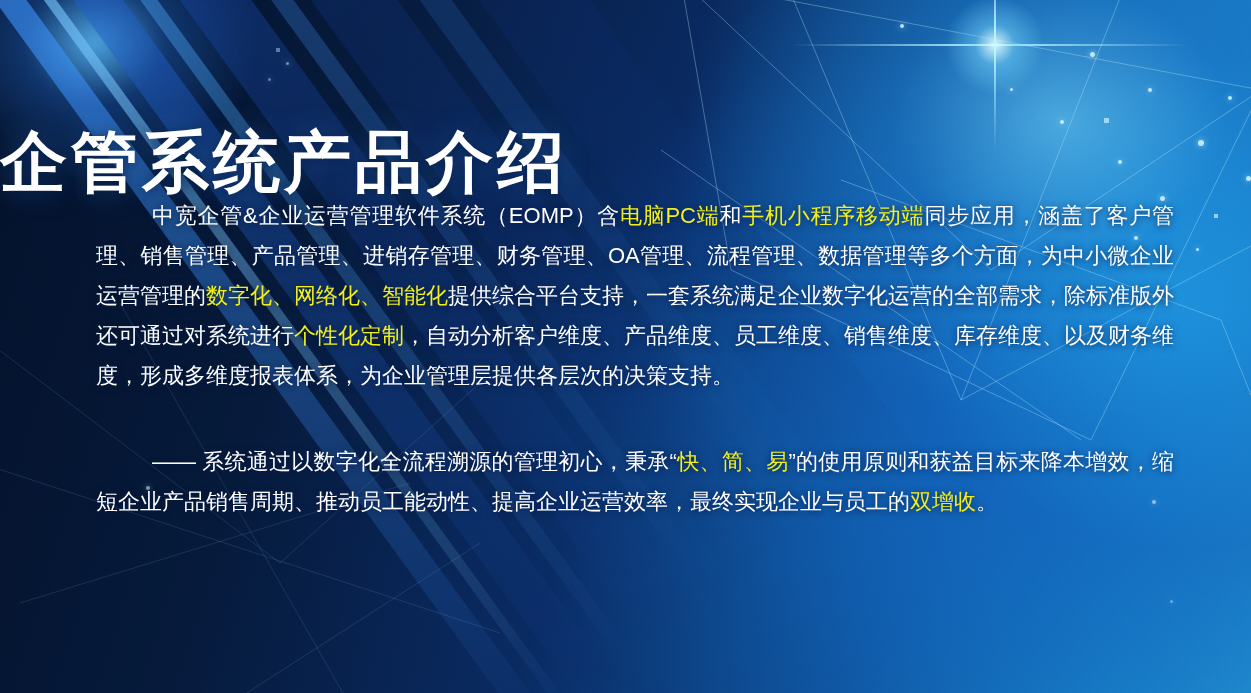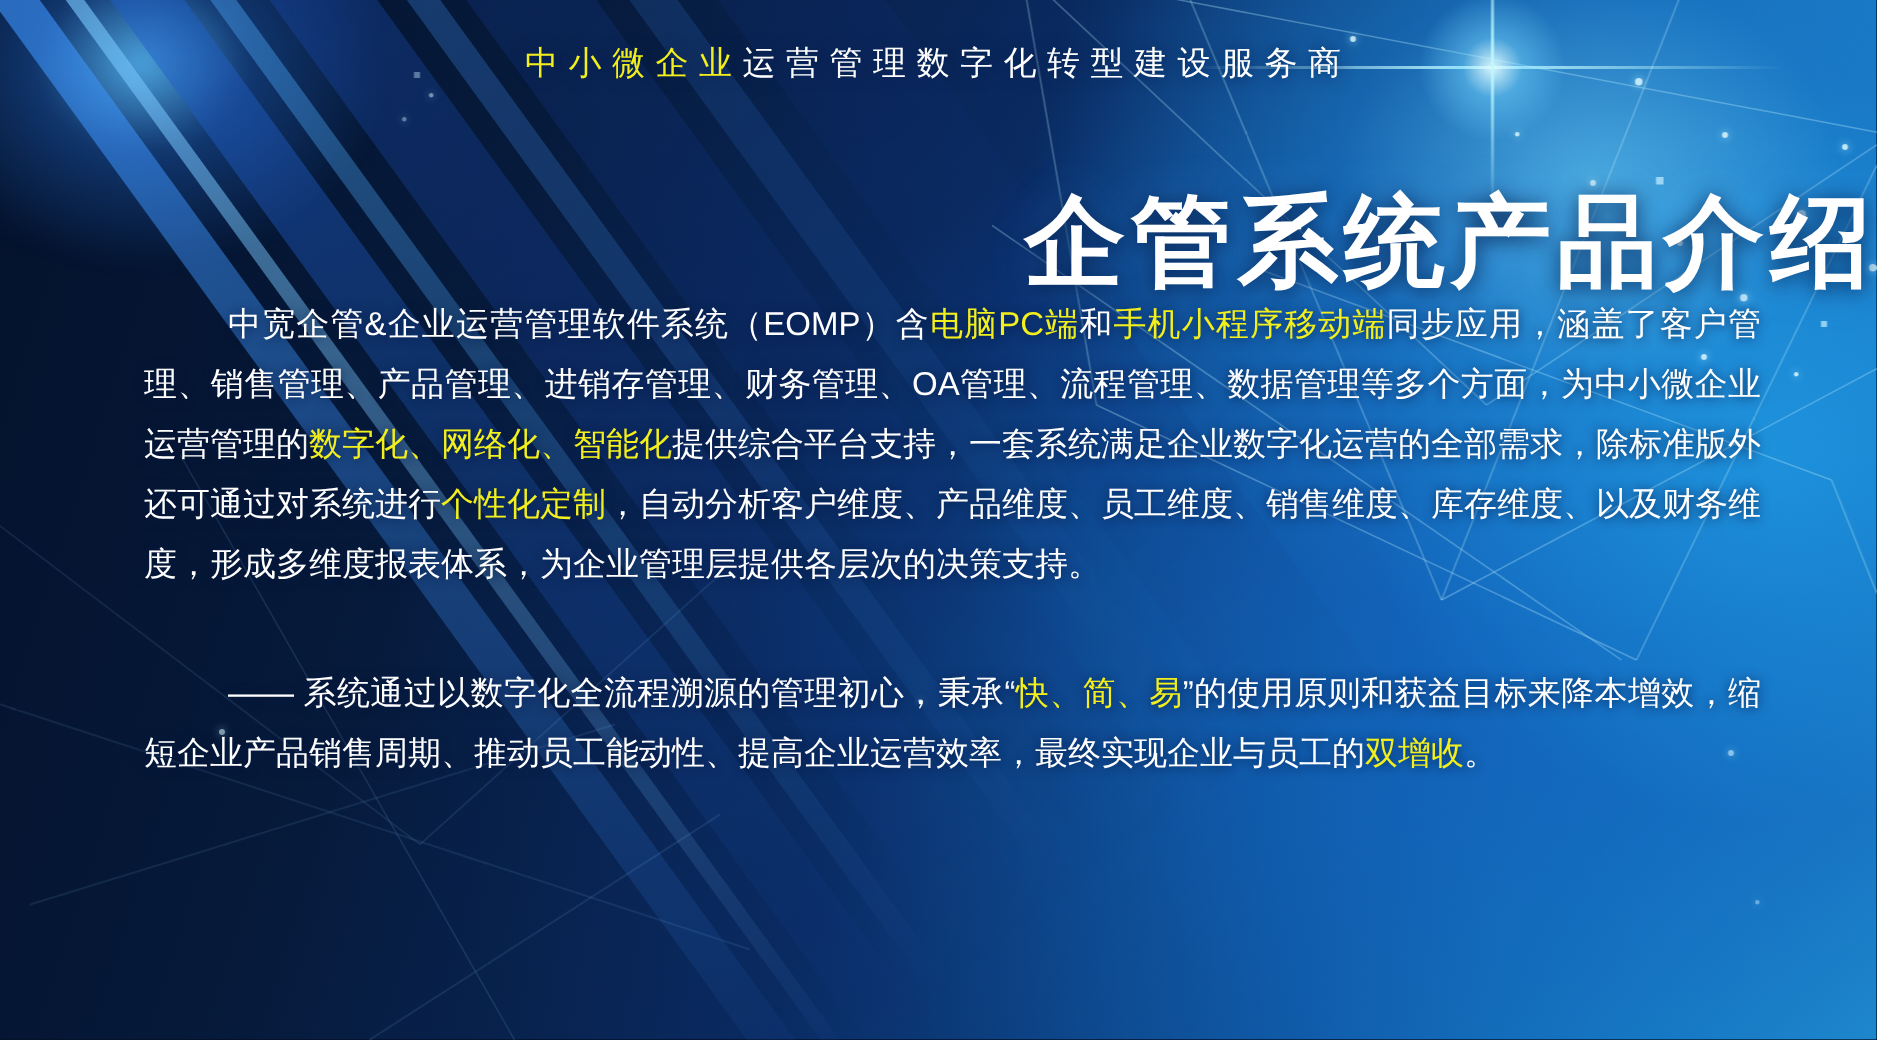--- a/index.html
+++ b/index.html
@@ -66,21 +66,21 @@
 
   .tagline{
     position:absolute;left:0;right:0;top:27px;text-align:center;
     font-size:22px;letter-spacing:7px;font-weight:500;
     color:#ffffff;white-space:nowrap;
     text-shadow:0 0 10px rgba(0,30,80,.85);
   }
   .tagline .hl{color:#f2ef1d;}
 
   .title{
-    position:absolute;left:0;right:0;top:79px;text-align:right;
+    position:absolute;left:0;right:0;top:79px;text-align:left;
     font-family:"Liberation Serif","DejaVu Serif",serif;
     font-size:67px;line-height:76px;font-weight:700;color:#ffffff;
     letter-spacing:4px;
     text-shadow:0 2px 14px rgba(0,25,70,.9), 0 0 28px rgba(80,170,255,.35);
   }
 
   .body-copy{
     position:absolute;left:96px;top:196px;width:1078px;
     font-size:22px;line-height:40px;color:#ffffff;font-weight:500;
     text-shadow:0 1px 7px rgba(0,25,70,.9);
@@ -159,23 +159,20 @@
     <div class="dot" style="left:146px;top:486px;width:4px;height:4px;opacity:.7;"></div>
     <div class="dot" style="left:1152px;top:500px;width:4px;height:4px;opacity:.7;"></div>
     <div class="dot" style="left:1170px;top:600px;width:3px;height:3px;opacity:.5;"></div>
     <div class="sq" style="left:1104px;top:118px;width:5px;height:5px;"></div>
     <div class="sq" style="left:1214px;top:214px;width:4px;height:4px;"></div>
     <div class="sq" style="left:276px;top:48px;width:4px;height:4px;opacity:.6;"></div>
   </div>
 
   <div class="content">
 
-    <div class="tagline">
-      <span class="hl">中小微企业</span><span>运营管理数字化转型建设服务商</span>
-    </div>
 
     <h1 class="title">企管系统产品介绍</h1>
 
     <div class="body-copy">
       <p class="para p1"><span>中宽企管&amp;企业运营管理软件系统（EOMP）含</span><span class="hl">电脑PC端</span><span>和</span><span class="hl">手机小程序移动端</span><span>同步应用，涵盖了客户管理、销售管理、产品管理、进销存管理、财务管理、OA管理、流程管理、数据管理等多个方面，为中小微企业运营管理的</span><span class="hl">数字化、网络化、智能化</span><span>提供综合平台支持，一套系统满足企业数字化运营的全部需求，除标准版外还可通过对系统进行</span><span class="hl">个性化定制</span><span>，自动分析客户维度、产品维度、员工维度、销售维度、库存维度、以及财务维度，形成多维度报表体系，为企业管理层提供各层次的决策支持。</span></p>
       <p class="para gap"><span>—— 系统通过以数字化全流程溯源的管理初心，秉承“</span><span class="hl">快、简、易</span><span>”的使用原则和获益目标来降本增效，缩短企业产品销售周期、推动员工能动性、提高企业运营效率，最终实现企业与员工的</span><span class="hl">双增收</span><span>。</span></p>
     </div>
 
   </div>
 </div>

